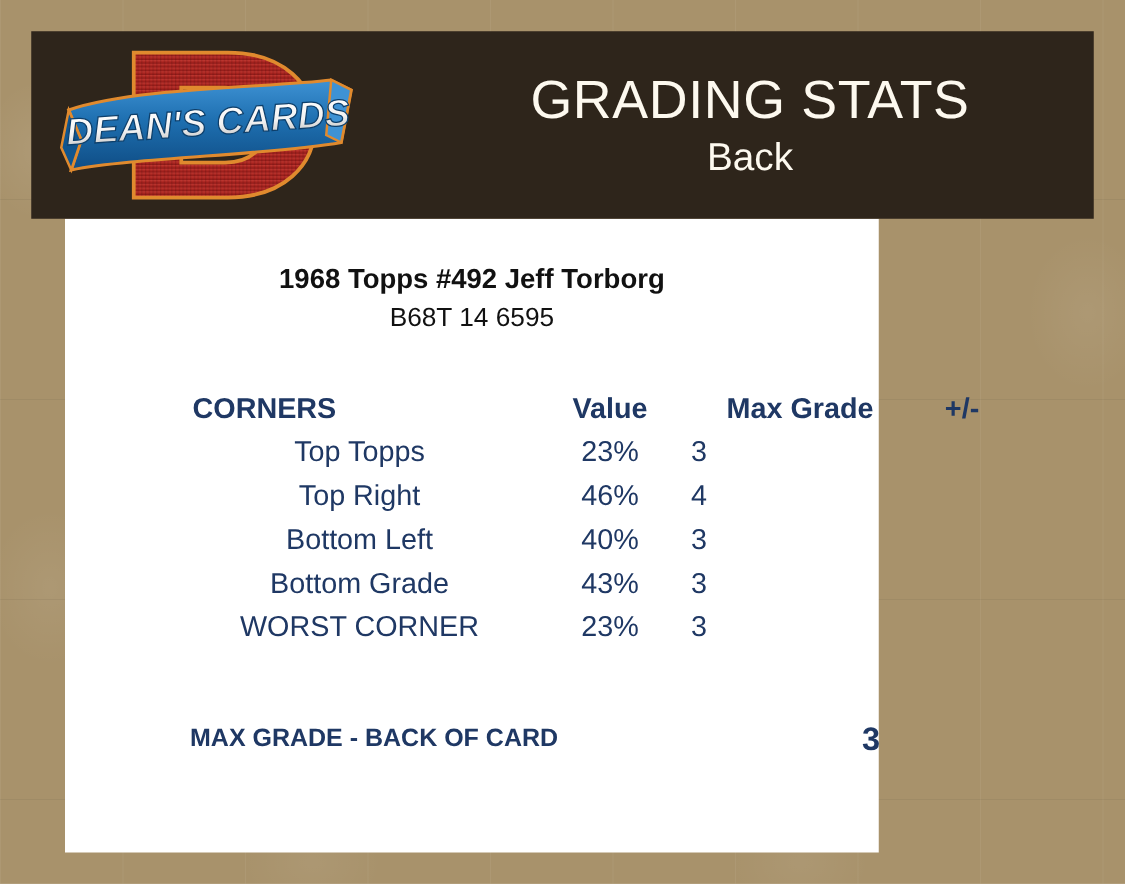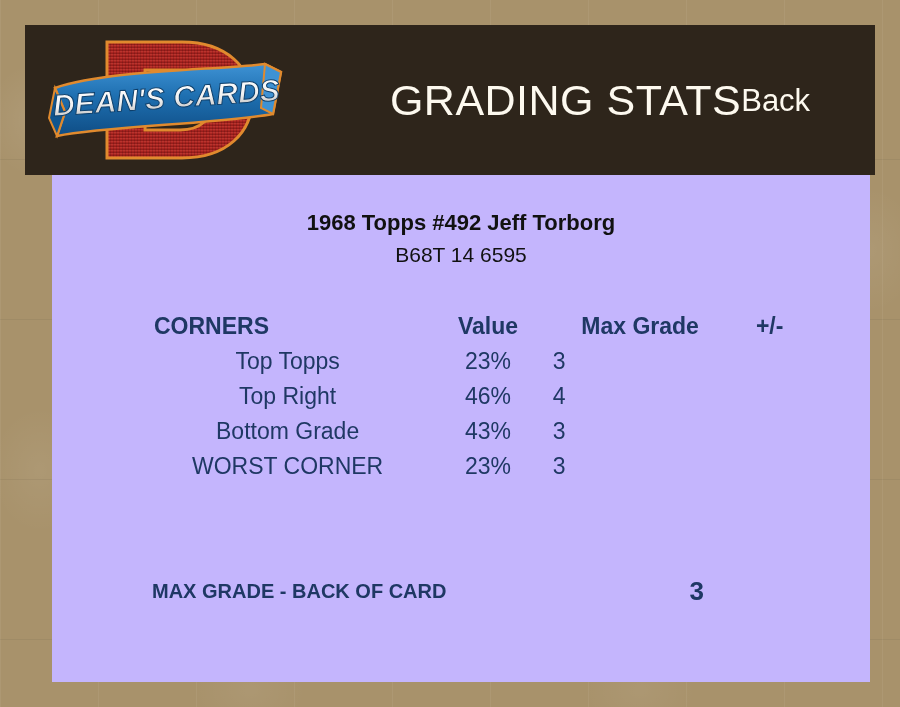--- a/index.html
+++ b/index.html
@@ -55,20 +55,21 @@
   }
 
   
   #header-text {
     position: absolute;
     left: 300px;
     top: 0;
     width: 550px;
     height: 150px;
     display: flex;
+    flex-direction: column;
     align-items: center;
     justify-content: center;
   }
   #title-main {
     color: #fdf9ef;
     font-size: 43px;
     line-height: 50px;
     letter-spacing: 0.5px;
     white-space: nowrap;
   }
@@ -77,23 +78,23 @@
     font-size: 31px;
     line-height: 38px;
     margin-top: 2px;
   }
 
   
   #content-panel {
     position: absolute;
     left: 52px;
     top: 175px;
-    width: 818px;
+    width: 651px;
     height: 507px;
-    background-color: #c4b5fd;
+    background-color: #ffffff;
     z-index: 1;
   }
 
   
   #card-title-block {
     position: absolute;
     left: 0;
     top: 33px;
     width: 100%;
     text-align: center;
@@ -191,20 +192,26 @@
         <tr>
           <td class="col-label">Top Topps</td>
           <td class="col-value">23%</td>
           <td class="col-grade grade-flag">3</td>
           <td class="col-plusminus"></td>
         </tr>
         <tr>
           <td class="col-label">Top Right</td>
           <td class="col-value">46%</td>
           <td class="col-grade grade-plain">4</td>
+          <td class="col-plusminus"></td>
+        </tr>
+        <tr>
+          <td class="col-label">Bottom Left</td>
+          <td class="col-value">40%</td>
+          <td class="col-grade grade-flag">3</td>
           <td class="col-plusminus"></td>
         </tr>
         <tr>
           <td class="col-label">Bottom Grade</td>
           <td class="col-value">43%</td>
           <td class="col-grade grade-flag">3</td>
           <td class="col-plusminus"></td>
         </tr>
         <tr class="row-worst">
           <td class="col-label">WORST CORNER</td>

